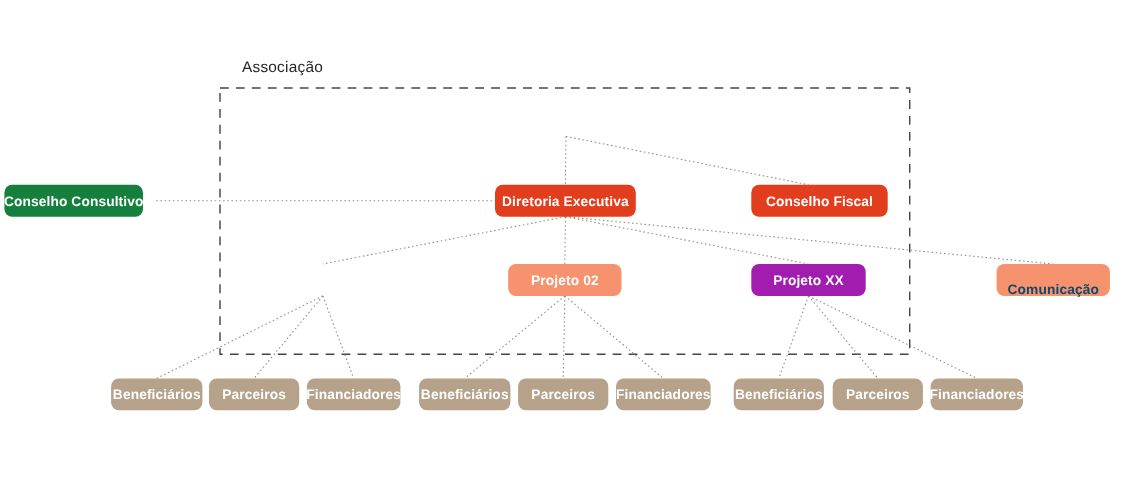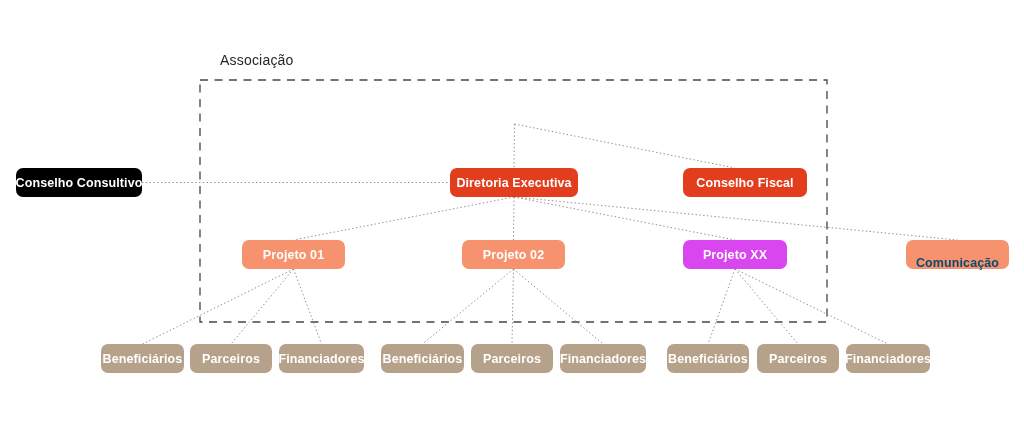--- a/index.html
+++ b/index.html
@@ -58,36 +58,33 @@
       <line x1="293.5" y1="269" x2="231" y2="344" stroke="#8f8f8f" stroke-width="1" stroke-dasharray="1.4,2.4"></line>
       <line x1="293.5" y1="269" x2="321.5" y2="344" stroke="#8f8f8f" stroke-width="1" stroke-dasharray="1.4,2.4"></line>
       <line x1="513.5" y1="269" x2="422.5" y2="344" stroke="#8f8f8f" stroke-width="1" stroke-dasharray="1.4,2.4"></line>
       <line x1="513.5" y1="269" x2="512" y2="344" stroke="#8f8f8f" stroke-width="1" stroke-dasharray="1.4,2.4"></line>
       <line x1="513.5" y1="269" x2="603" y2="344" stroke="#8f8f8f" stroke-width="1" stroke-dasharray="1.4,2.4"></line>
       <line x1="735" y1="269" x2="708" y2="344" stroke="#8f8f8f" stroke-width="1" stroke-dasharray="1.4,2.4"></line>
       <line x1="735" y1="269" x2="798" y2="344" stroke="#8f8f8f" stroke-width="1" stroke-dasharray="1.4,2.4"></line>
       <line x1="735" y1="269" x2="888" y2="344" stroke="#8f8f8f" stroke-width="1" stroke-dasharray="1.4,2.4"></line>
     </svg>
   <div id="container-label" style="color: rgb(38, 38, 38);">Associação</div>
-    <div class="node" style="left: 16px; top: 168px; width: 126px; height: 29px; background: #000000;">
+    <div class="node" style="left: 4px; top: 168px; width: 126px; height: 29px; background: #15803d;">
       <span style="color: rgb(255, 255, 255);">Conselho Consultivo</span>
     </div>
     <div class="node" style="left: 450px; top: 168px; width: 128px; height: 29px; background: rgb(226, 62, 29);">
       <span style="color: rgb(255, 255, 255);">Diretoria Executiva</span>
     </div>
     <div class="node" style="left: 683px; top: 168px; width: 124px; height: 29px; background: rgb(226, 62, 29);">
       <span style="color: rgb(255, 255, 255);">Conselho Fiscal</span>
     </div>
-    <div class="node" style="left: 242px; top: 240px; width: 103px; height: 29px; background: rgb(247, 146, 111);">
-      <span style="color: rgb(255, 255, 255);">Projeto 01</span>
-    </div>
     <div class="node" style="left: 462px; top: 240px; width: 103px; height: 29px; background: rgb(247, 146, 111);">
       <span style="color: rgb(255, 255, 255);">Projeto 02</span>
     </div>
-    <div class="node" style="left: 683px; top: 240px; width: 104px; height: 29px; background: #d946ef;">
+    <div class="node" style="left: 683px; top: 240px; width: 104px; height: 29px; background: #a21caf;">
       <span style="color: rgb(255, 255, 255);">Projeto XX</span>
     </div>
     <div class="node" style="left: 906px; top: 240px; width: 103px; height: 29px; background: rgb(247, 146, 111);">
       <span style="color: #0c4a6e; margin-top: 16px;">Comunicação</span>
     </div>
     <div class="node" style="left: 101px; top: 344px; width: 83px; height: 29px; background: rgb(182, 161, 138);">
       <span style="color: rgb(255, 255, 255);">Beneficiários</span>
     </div>
     <div class="node" style="left: 190px; top: 344px; width: 82px; height: 29px; background: rgb(182, 161, 138);">
       <span style="color: rgb(255, 255, 255);">Parceiros</span>

